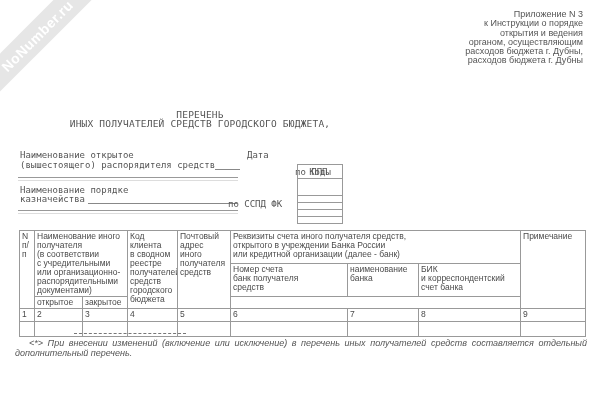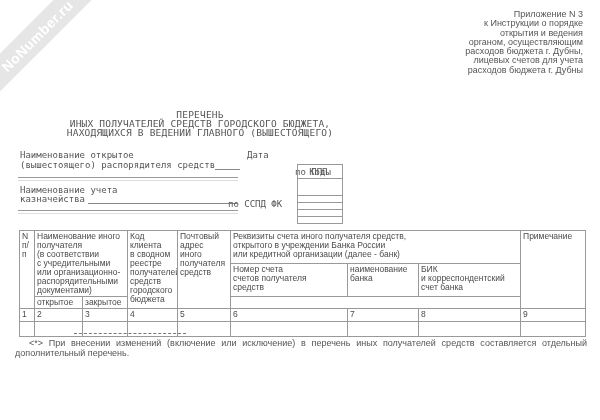--- a/index.html
+++ b/index.html
@@ -55,57 +55,55 @@
     border:1px solid #999; vertical-align:top; text-align:left;
     padding:1px 2px; font-weight:normal; white-space:pre-line; overflow:hidden;
   }
   .main-table .nums td { height:10px; }
   .main-table .blank td { height:12px; }
 
   
   .dash-sep { position:absolute; left:74px; top:333px; width:112px; border-top:1px dashed #777; }
   .footnote {
     position:absolute; left:15px; top:338px; width:572px;
-    font-size:9px; line-height:10px; text-align:justify; text-indent:14px; color:#555;
+    font-size:9px; line-height:10px; text-align:justify; text-indent:14px; color:#555;font-style:italic;
   }
 </style>
 </head>
 <body>
 
 <div class="page">
 
   <div class="watermark">
     <span>NoNumber.ru</span>
   </div>
 
   <div class="header-note">
     <div>Приложение N 3</div>
     <div>к Инструкции о порядке</div>
     <div>открытия и ведения</div>
     <div>органом, осуществляющим</div>
     <div>расходов бюджета г. Дубны,</div>
-    <div>лицевых счетов для учета</div>
     <div>расходов бюджета г. Дубны</div>
   </div>
 
   <div class="title mono">
     <div>ПЕРЕЧЕНЬ</div>
     <div>ИНЫХ ПОЛУЧАТЕЛЕЙ СРЕДСТВ ГОРОДСКОГО БЮДЖЕТА,</div>
-    <div>НАХОДЯЩИХСЯ В ВЕДЕНИИ ГЛАВНОГО (ВЫШЕСТОЯЩЕГО)</div>
   </div>
 
   <div class="lbl mono" style="left:20px; top:151px;">Наименование открытое
 (вышестоящего) распорядителя средств</div>
   <div class="ulin" style="left:215px; top:154px; width:25px; height:15px;"></div>
   <div class="rule" style="left:18px; top:177px; width:220px;"></div>
 
   <div class="lbl mono" style="left:247px; top:151px;">Дата</div>
   <div class="lbl mono" style="left:247px; top:168px;margin-left:48px;">по ППП</div>
 
-  <div class="lbl mono" style="left:20px; top:186px;">Наименование учета</div>
+  <div class="lbl mono" style="left:20px; top:186px;">Наименование порядке</div>
   <div class="lbl mono" style="left:20px; top:195px;">казначейства</div>
   <div class="ulin" style="left:88px; top:188px; width:149px; height:15px;"></div>
   <div class="rule" style="left:18px; top:210px; width:220px;"></div>
 
   <div class="lbl mono" style="left:228px; top:200px;">по ССПД ФК</div>
 
   <table class="codes">
     <tbody>
         <tr>
           <td class="c-head">Коды</td>
@@ -163,21 +161,21 @@
 иного
 получателя
 средств</th>
       <th colspan="3">Реквизиты счета иного получателя средств,
 открытого в учреждении Банка России
 или кредитной организации (далее - банк)</th>
       <th rowspan="3">Примечание</th>
     </tr>
     <tr>
       <th>Номер счета
-счетов получателя
+банк получателя
 средств</th>
       <th>наименование
 банка</th>
       <th>БИК
 и корреспондентский
 счет банка</th>
     </tr>
     <tr>
       <th>открытое</th>
       <th>закрытое</th>

